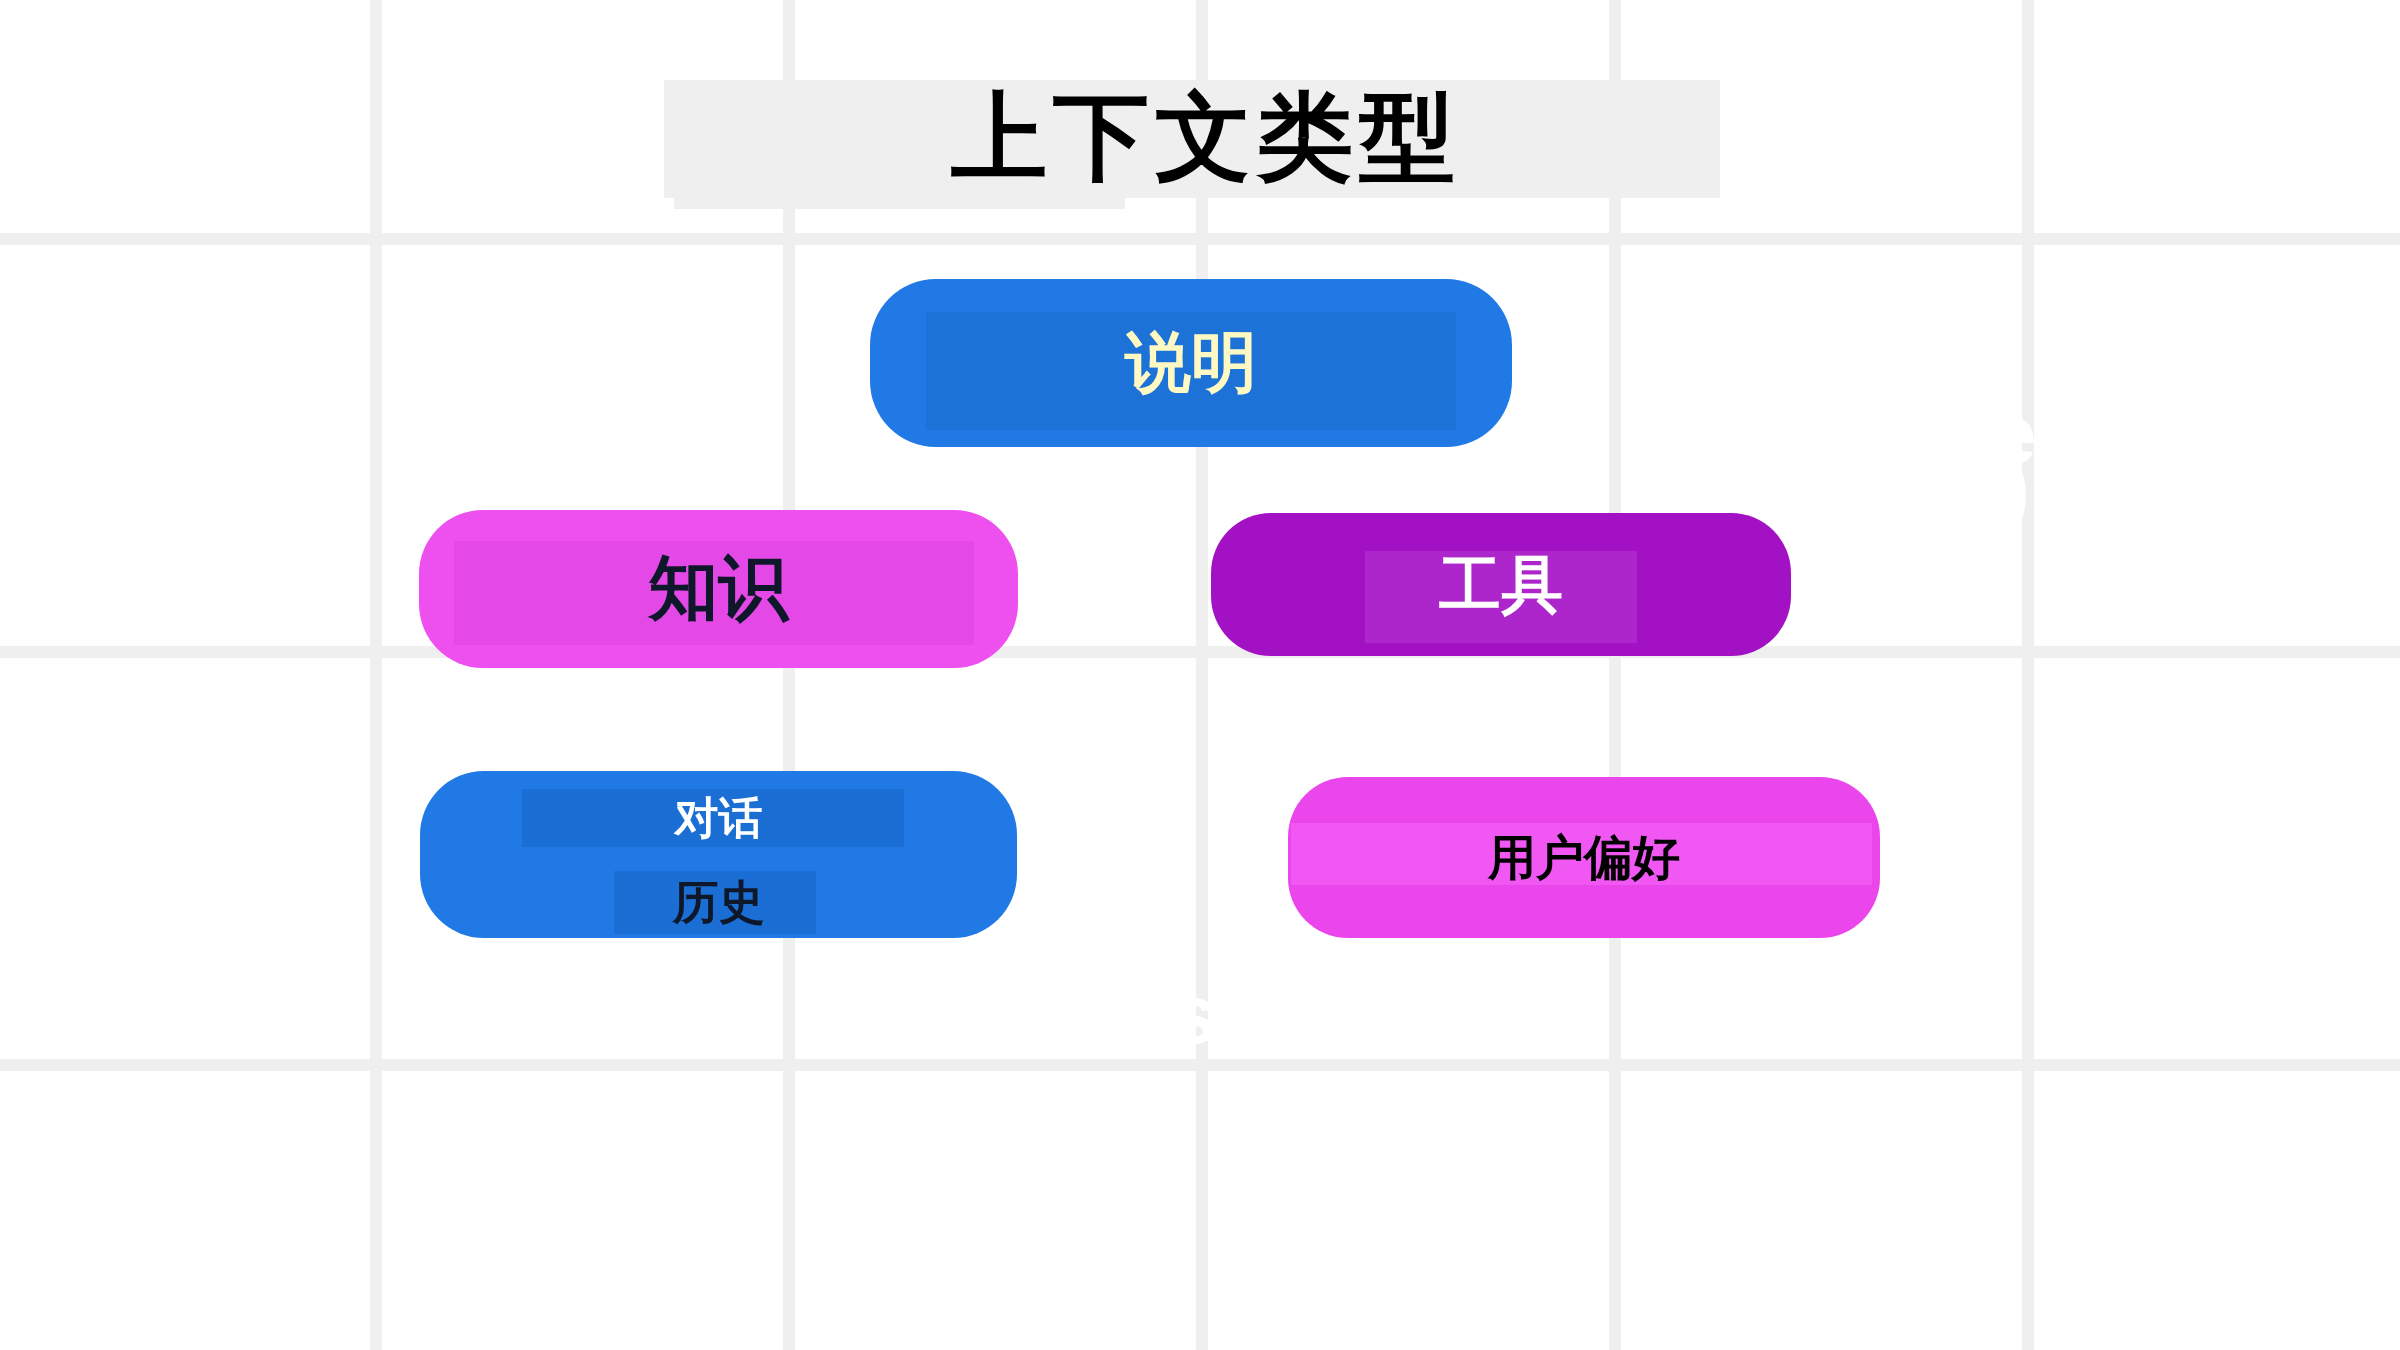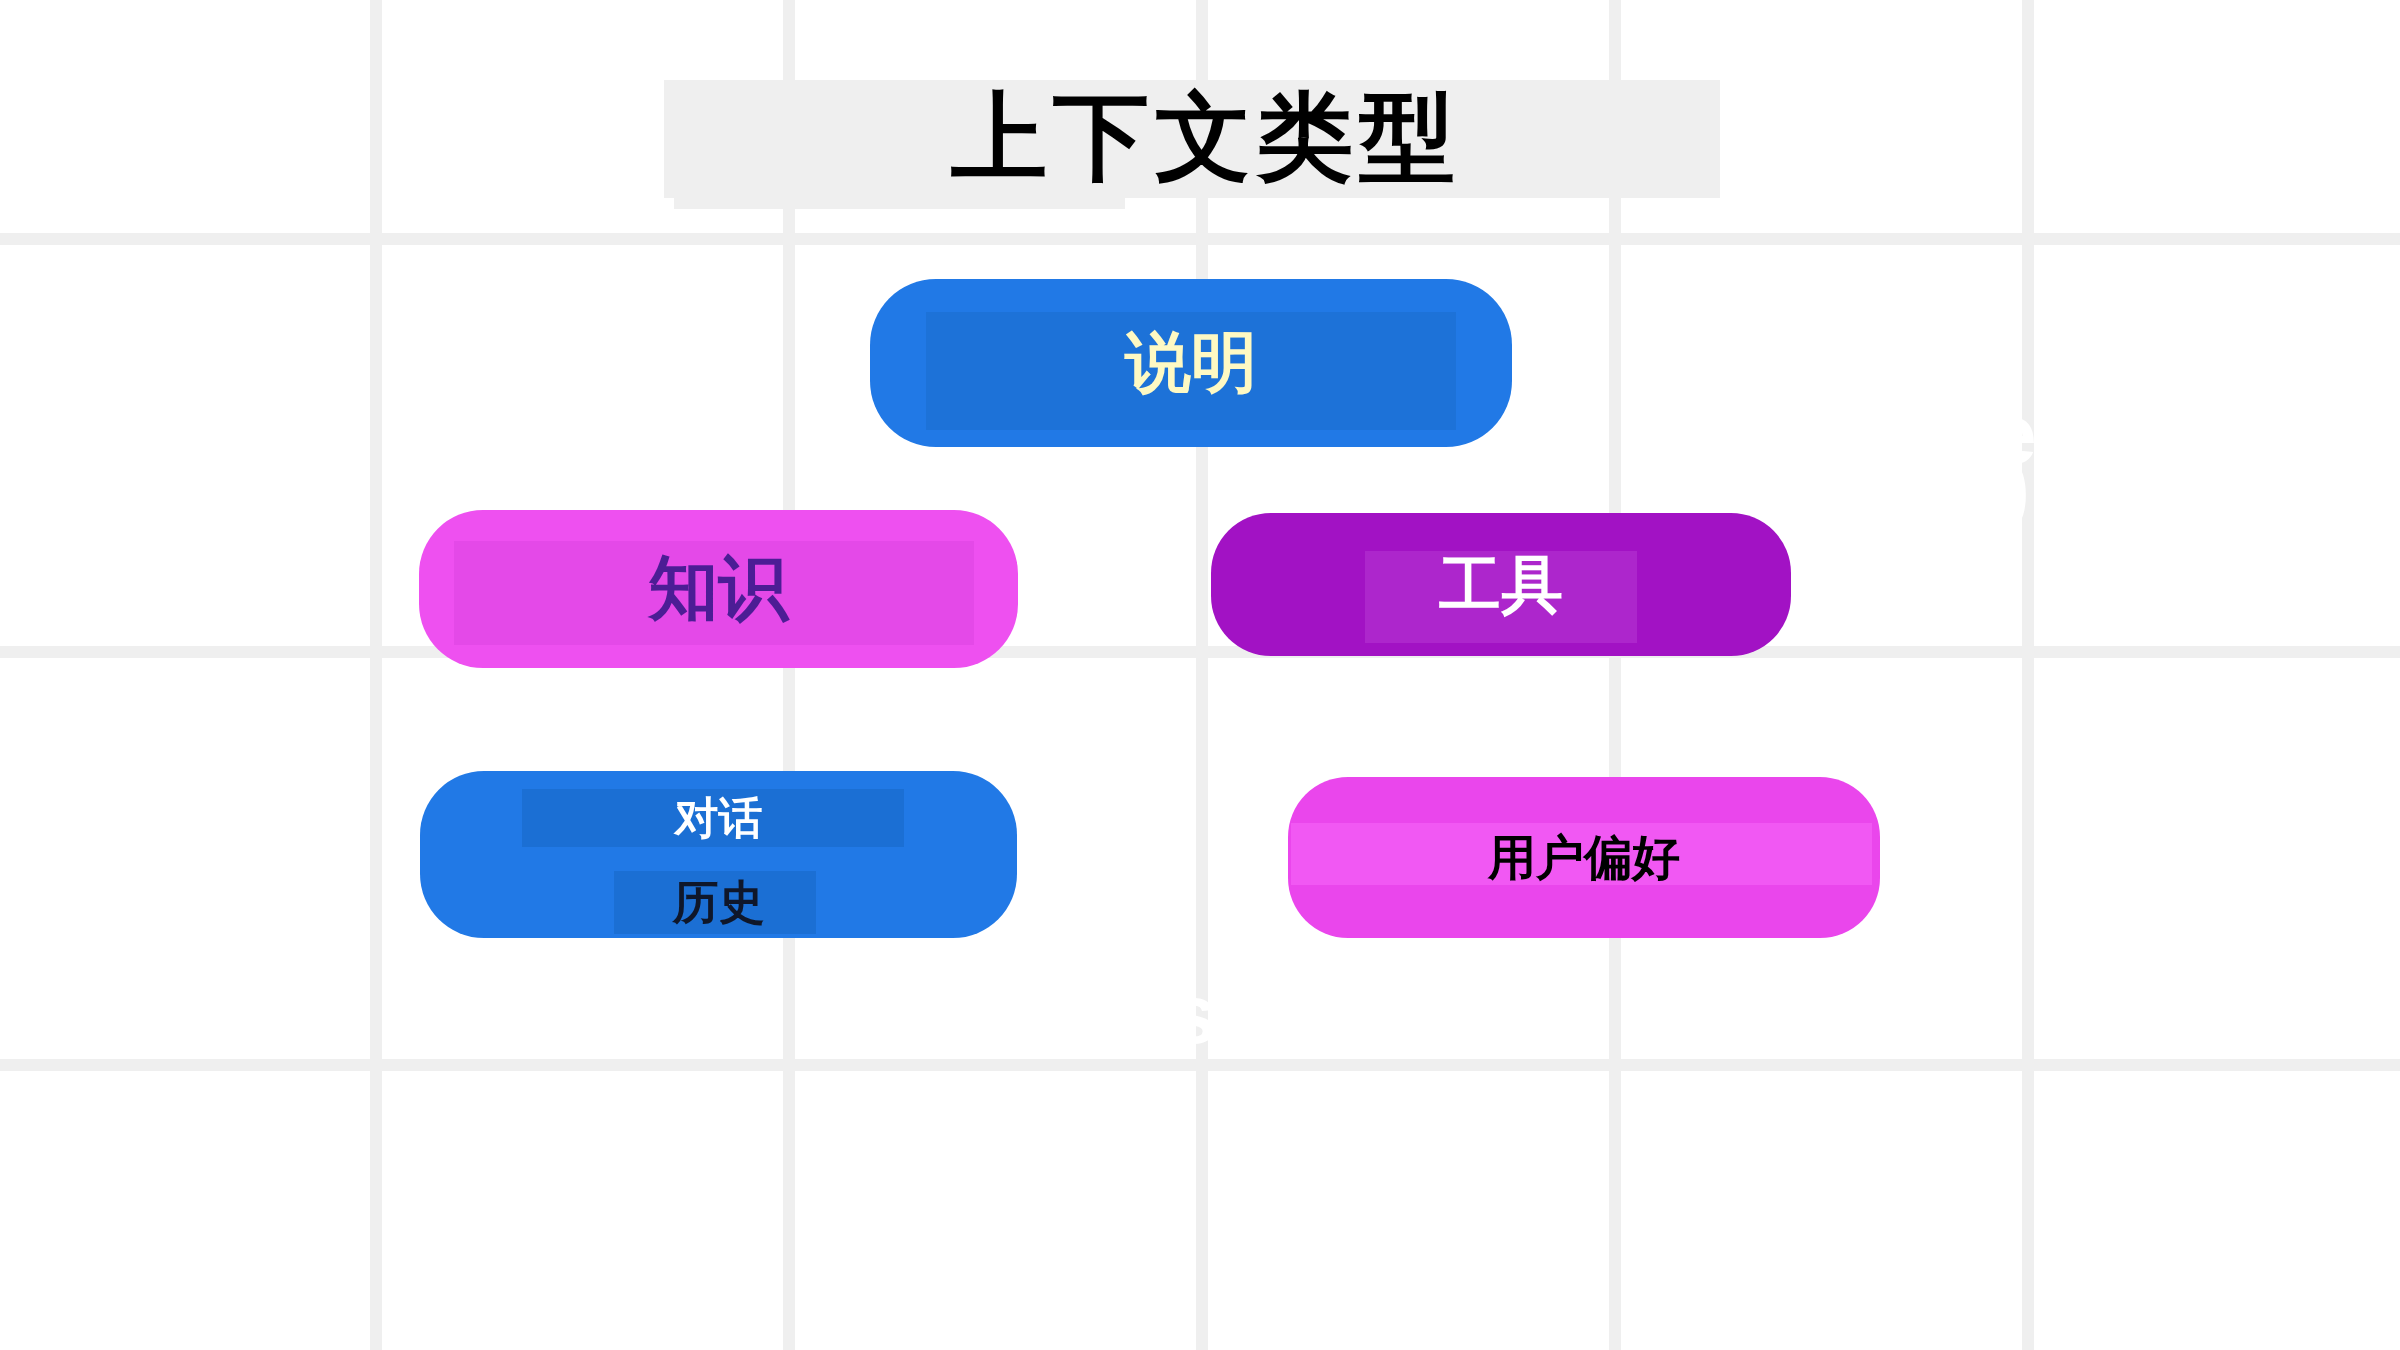--- a/index.html
+++ b/index.html
@@ -39,21 +39,21 @@
     display:flex;align-items:center;justify-content:center;
     white-space:nowrap;
   }
   
   .pill-instructions{left:870px;top:279px;width:642px;height:168px;border-radius:66px;background:#2179e6;}
   .pill-instructions .hl{left:56px;top:33px;width:530px;height:118px;background:#1d72d8;}
   .pill-instructions .pill-label{font-size:66px;font-weight:600;color:#fef9c3;}
   
   .pill-knowledge{left:419px;top:510px;width:599px;height:158px;border-radius:64px;background:#ee50f0;}
   .pill-knowledge .hl{left:35px;top:31px;width:520px;height:104px;background:#e449e8;}
-  .pill-knowledge .pill-label{font-size:70px;font-weight:700;color:#4c1d95;}
+  .pill-knowledge .pill-label{font-size:70px;font-weight:700;color:#0f172a;}
   
   .pill-tools{left:1211px;top:513px;width:580px;height:143px;border-radius:60px;background:#a212c4;}
   .pill-tools .hl{left:154px;top:38px;width:272px;height:92px;background:#ad26cc;}
   .pill-tools .pill-label{font-size:62px;font-weight:600;color:#ffffff;}
   
   .pill-conv{left:420px;top:771px;width:597px;height:167px;border-radius:64px;background:#2179e6;}
   .hl-conv1{left:102px;top:18px;width:382px;height:58px;background:#1b6fd4;}
   .hl-conv2{left:194px;top:100px;width:202px;height:63px;background:#1b6fd4;}
   .conv-line1{top:18px;height:58px;font-size:44px;font-weight:600;color:#fff;text-align:center;}
   .conv-line2{top:100px;height:63px;font-size:46px;font-weight:600;color:#0f172a;}

